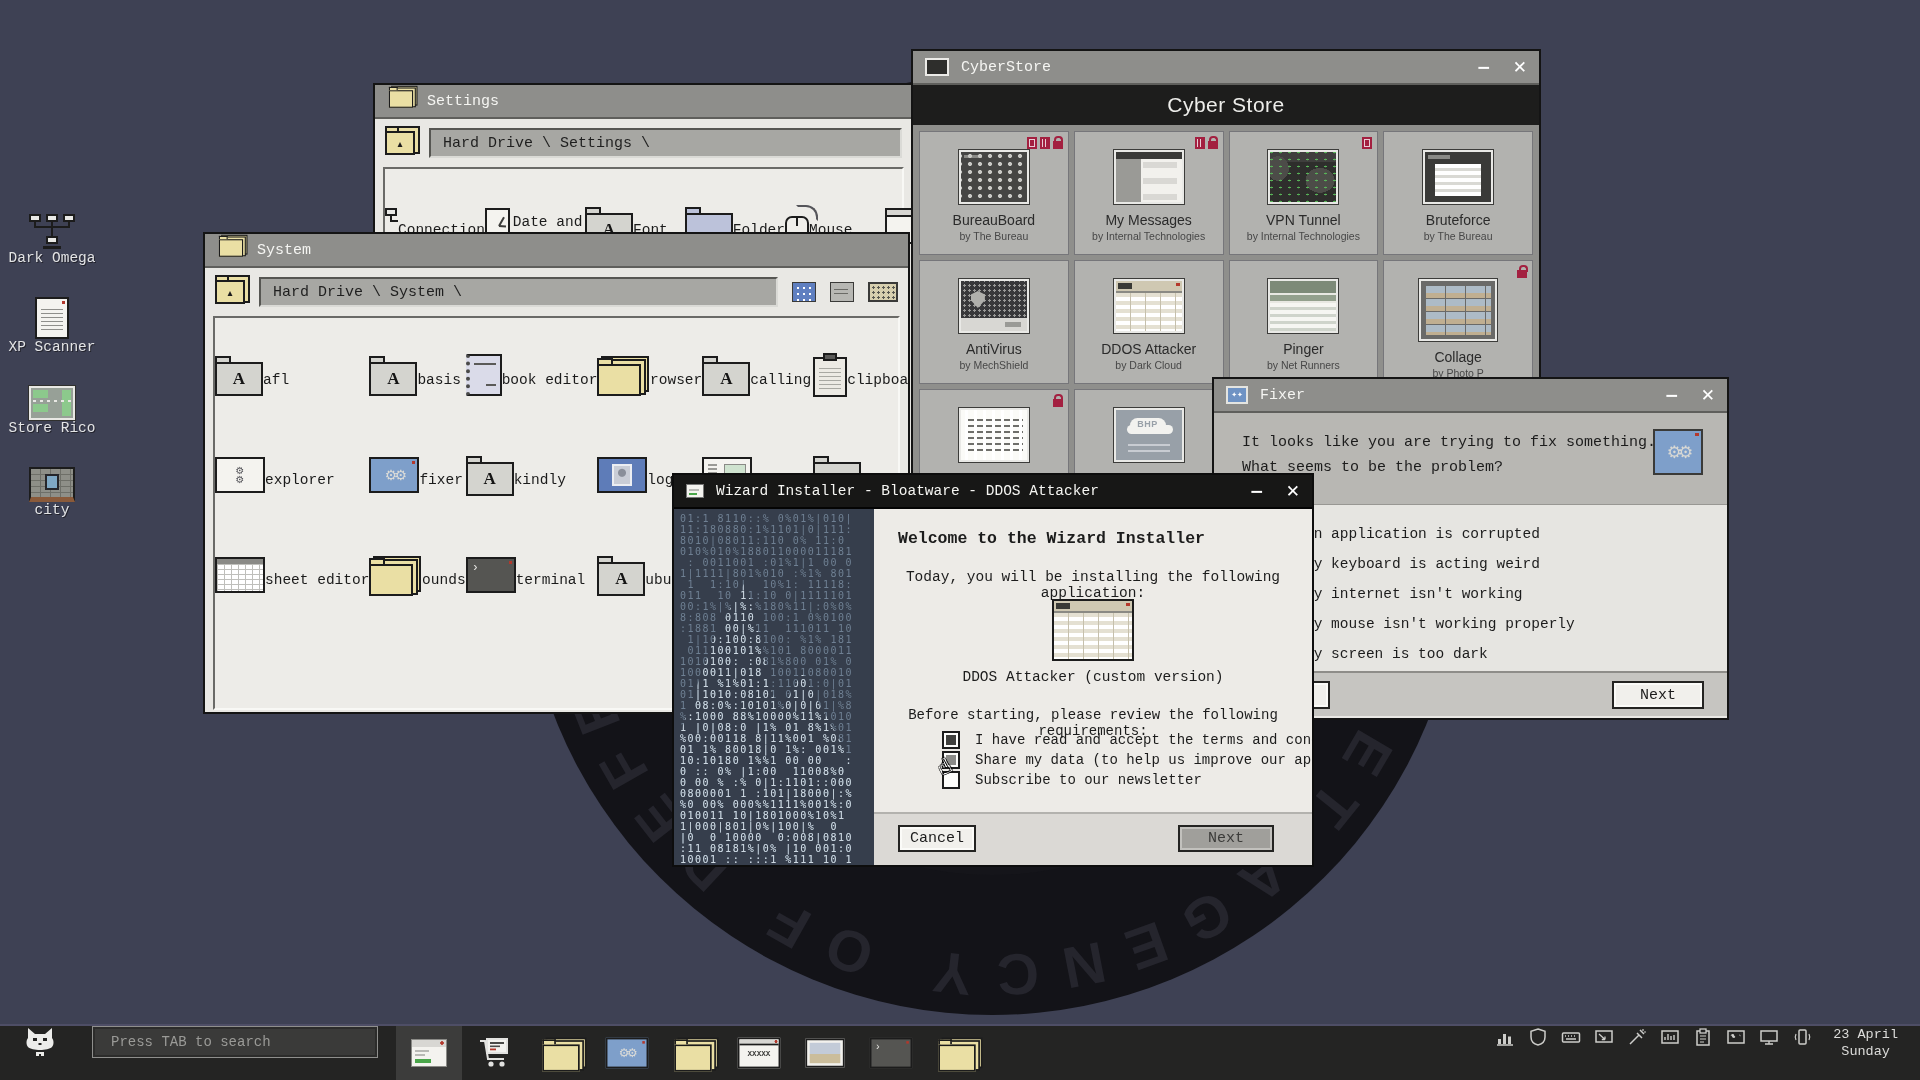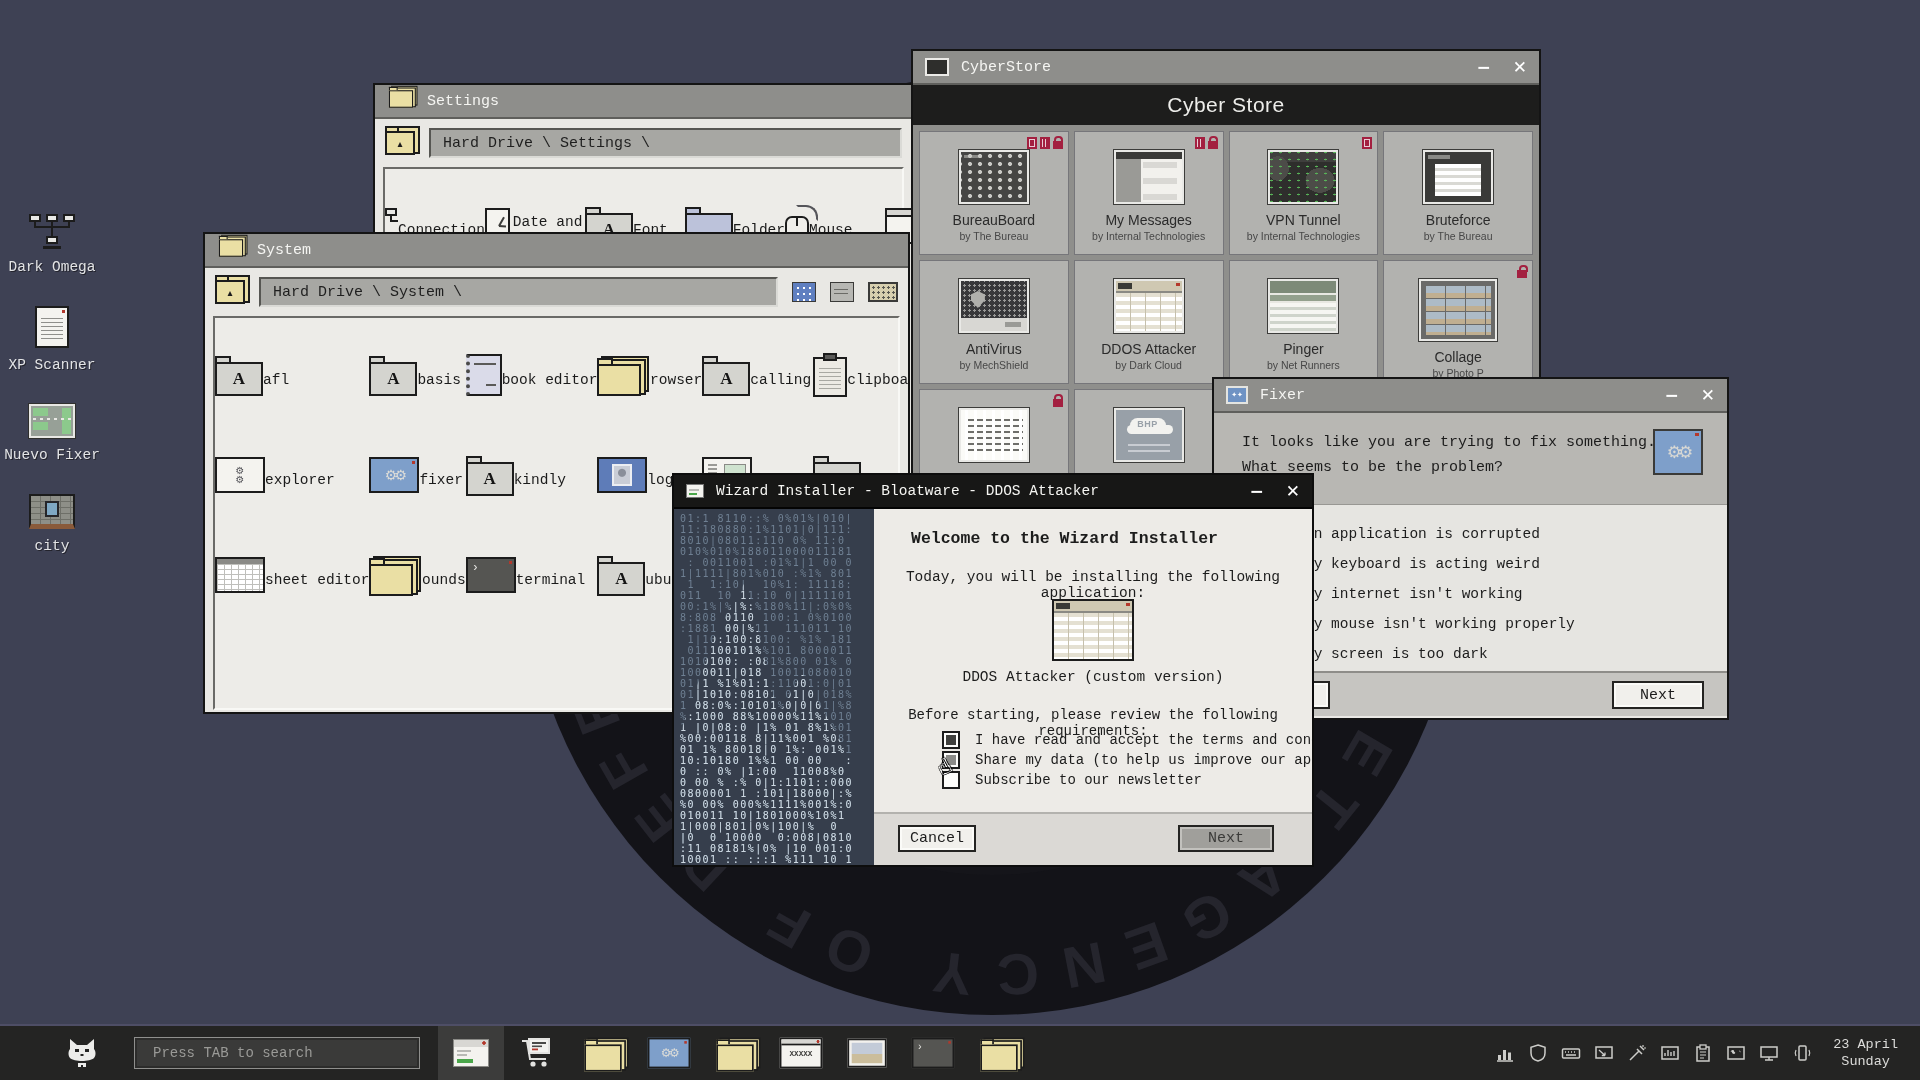--- a/index.html
+++ b/index.html
@@ -195,40 +195,40 @@
      display:flex;align-items:center;justify-content:center;box-sizing:border-box;}
   .btn.gray{background:#a09f9b;box-shadow:inset 0 0 0 2px #c2c1bd;color:#3b3b39;}
   
   .wz-body{display:flex;height:356px;}
   .wz-art{width:200px;background:#363e4c;position:relative;overflow:hidden;flex:none;}
   .wz-art pre{margin:0;padding:4px 0 0 6px;font-family:"DejaVu Sans Mono",monospace;font-size:10px;line-height:11px;
      letter-spacing:1.5px;color:#6f8093;}
   .wz-art pre.bright{position:absolute;inset:0;padding:4px 0 0 6px;color:#cdd8e1;
      clip-path:polygon(0 100%,0 68%,20% 36%,36% 20%,52% 58%,64% 46%,100% 82%,100% 100%);}
   .wz-main{flex:1;background:#edebe7;position:relative;font-size:14.5px;}
-  .wz-h{position:absolute;left:37px;top:20px;font-weight:bold;font-size:16.5px;}
+  .wz-h{position:absolute;left:24px;top:20px;font-weight:bold;font-size:16.5px;}
   .wz-c{position:absolute;left:0;right:0;text-align:center;}
   .wz-thumb{position:absolute;left:50%;top:90px;transform:translateX(-50%);width:78px;height:58px;border:2px solid #1c1c1c;}
   .wz-cbrow{position:absolute;left:68px;display:flex;align-items:center;gap:15px;height:18px;}
   .wcb{width:14px;height:14px;border:2px solid #1c1c1c;background:#fdfdfb;position:relative;flex:none;}
   .wcb.s-checked::after{content:"";position:absolute;inset:2px;background:#3f3f3d;}
   .wcb.s-partial::after{content:"";position:absolute;inset:2px;background:#8b8b88;}
   .wz-cbrow span.lbl{font-size:14px;white-space:nowrap;}
   .wz-foot{position:absolute;left:0;right:0;bottom:0;height:51px;background:#dbd9d5;border-top:2px solid #b3b2ae;}
   .cursor-hand{position:absolute;left:64px;top:246px;font-family:"DejaVu Sans",sans-serif;font-size:21px;color:#fff;
      transform:rotate(-28deg);text-shadow:1px 1px 0 #000,-1px 1px 0 #000,1px -1px 0 #000,-1px -1px 0 #000;z-index:5;}
   
   .desk{position:absolute;left:12px;top:214px;width:80px;display:flex;flex-direction:column;gap:31px;align-items:center;}
   .dicon{display:flex;flex-direction:column;align-items:center;}
-  .dicon .dlabel{margin-top:9px;font-size:14.5px;color:#e3e4e6;white-space:nowrap;text-shadow:1px 1px 0 #23232c;}
+  .dicon .dlabel{margin-top:0;font-size:14.5px;color:#e3e4e6;white-space:nowrap;text-shadow:1px 1px 0 #23232c;}
   
   #emblem{position:absolute;inset:0;pointer-events:none;}
   
   .taskbar{position:absolute;left:0;right:0;bottom:0;height:54px;background:#242423;border-top:2px solid #4e4e66;
-     display:flex;align-items:center;z-index:50;padding-left:42px;}
+     display:flex;align-items:flex-start;z-index:50;}
   .tb-logo{margin-left:22px;flex:none;}
   .tb-search{margin-left:34px;width:286px;height:32px;background:#3a3a39;border:1px solid #8f8f8d;
      box-shadow:inset 0 0 0 2px #2c2c2b;color:#9a9a97;font-family:"Liberation Mono",monospace;font-size:14px;
      padding:0 0 0 18px;box-sizing:border-box;outline:none;}
   .tb-search::placeholder{color:#9a9a97;}
   .tb-apps{display:flex;align-items:center;margin-left:18px;height:100%;}
   .tapp{width:66px;height:100%;display:flex;align-items:center;justify-content:center;}
   .tapp.active{background:#3c3c3b;}
   .ti-installer{width:34px;height:26px;border:1px solid #8a8a86;background:
      linear-gradient(#4aa64a,#4aa64a) 3px 19px/16px 4px no-repeat,
@@ -260,21 +260,21 @@
     <div class="dicon">
       <span class="ic ic-network"></span>
       <span class="dlabel">Dark Omega</span>
     </div>
     <div class="dicon">
       <span class="ic ic-doc"></span>
       <span class="dlabel">XP Scanner</span>
     </div>
     <div class="dicon">
       <span class="ic ic-map"></span>
-      <span class="dlabel">Nuevo Fixer</span>
+      <span class="dlabel">Store Rico</span>
     </div>
     <div class="dicon">
       <span class="ic ic-wall"></span>
       <span class="dlabel">city</span>
     </div>
   </div>
 
   <div class="win" style="left:373px;top:83px;width:537px;height:520px;z-index:1">
     <div class="tbar">
       <span class="ic ic-folders" style="transform:scale(.55);margin:-4px -8px 0"></span>

